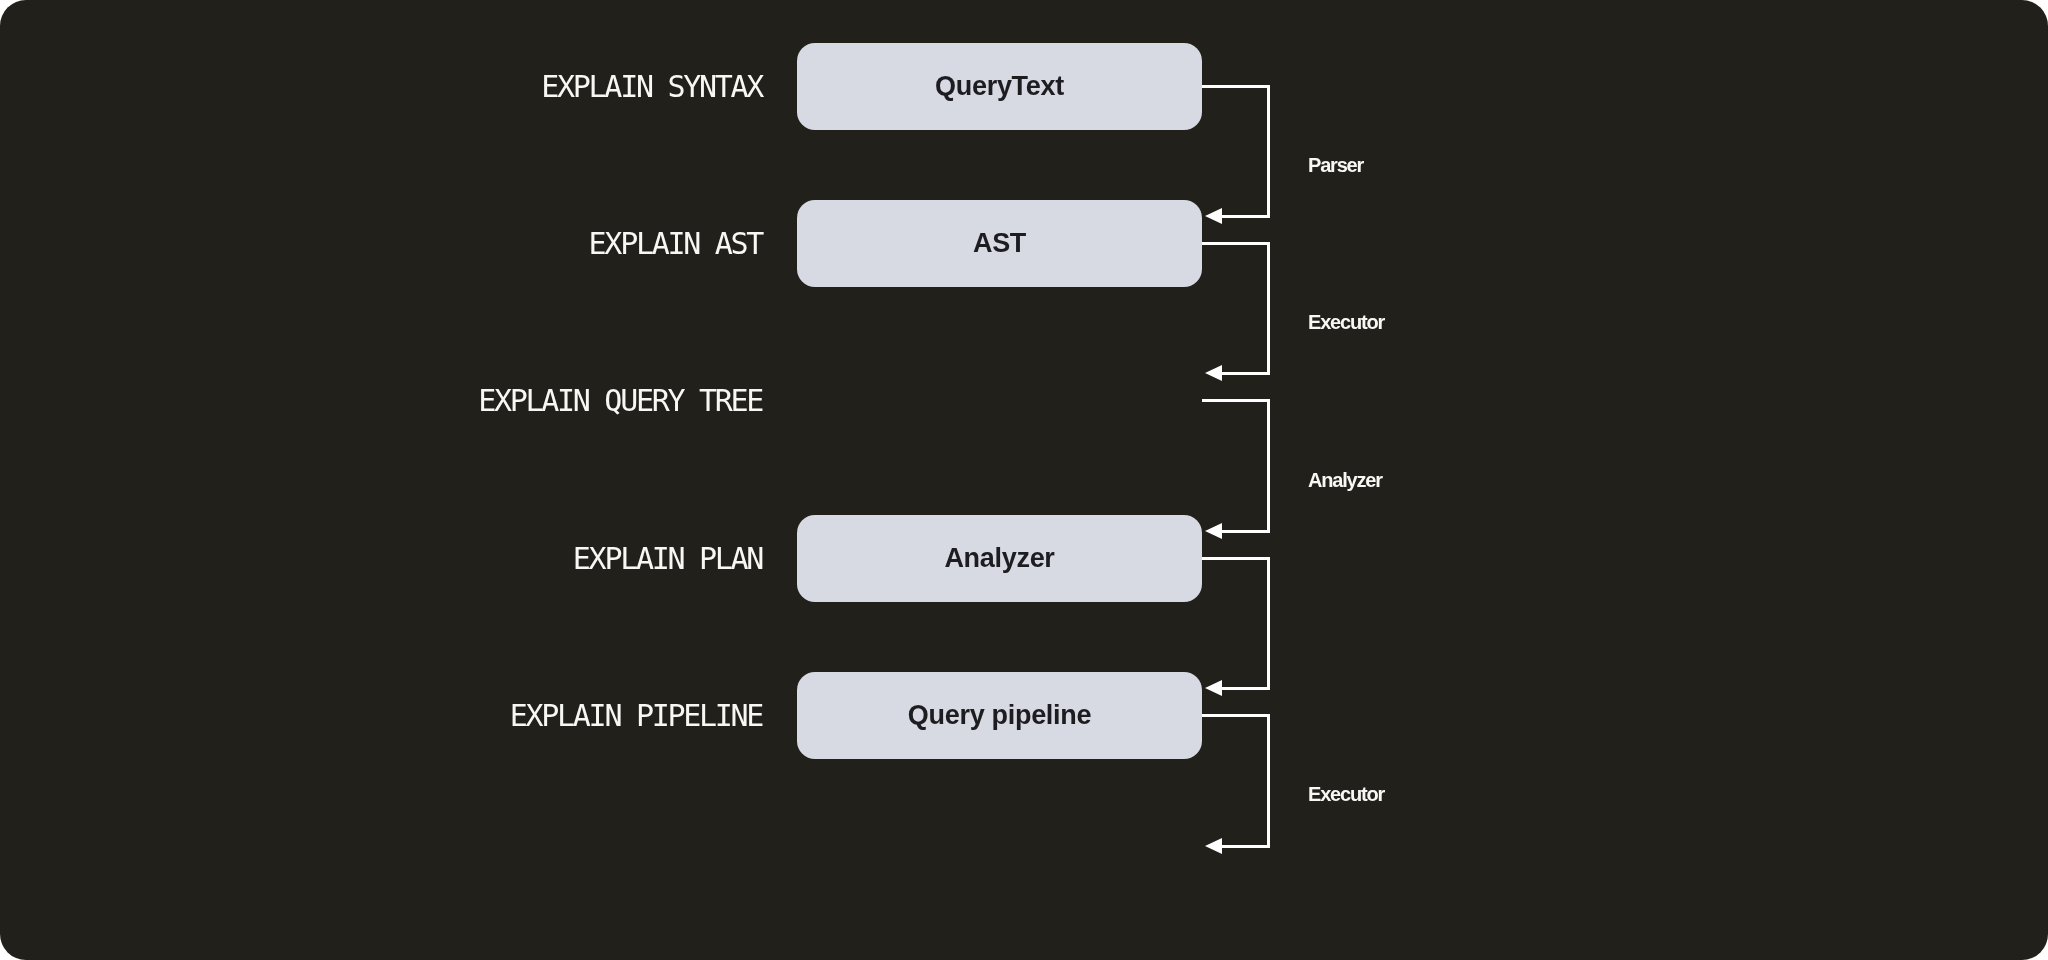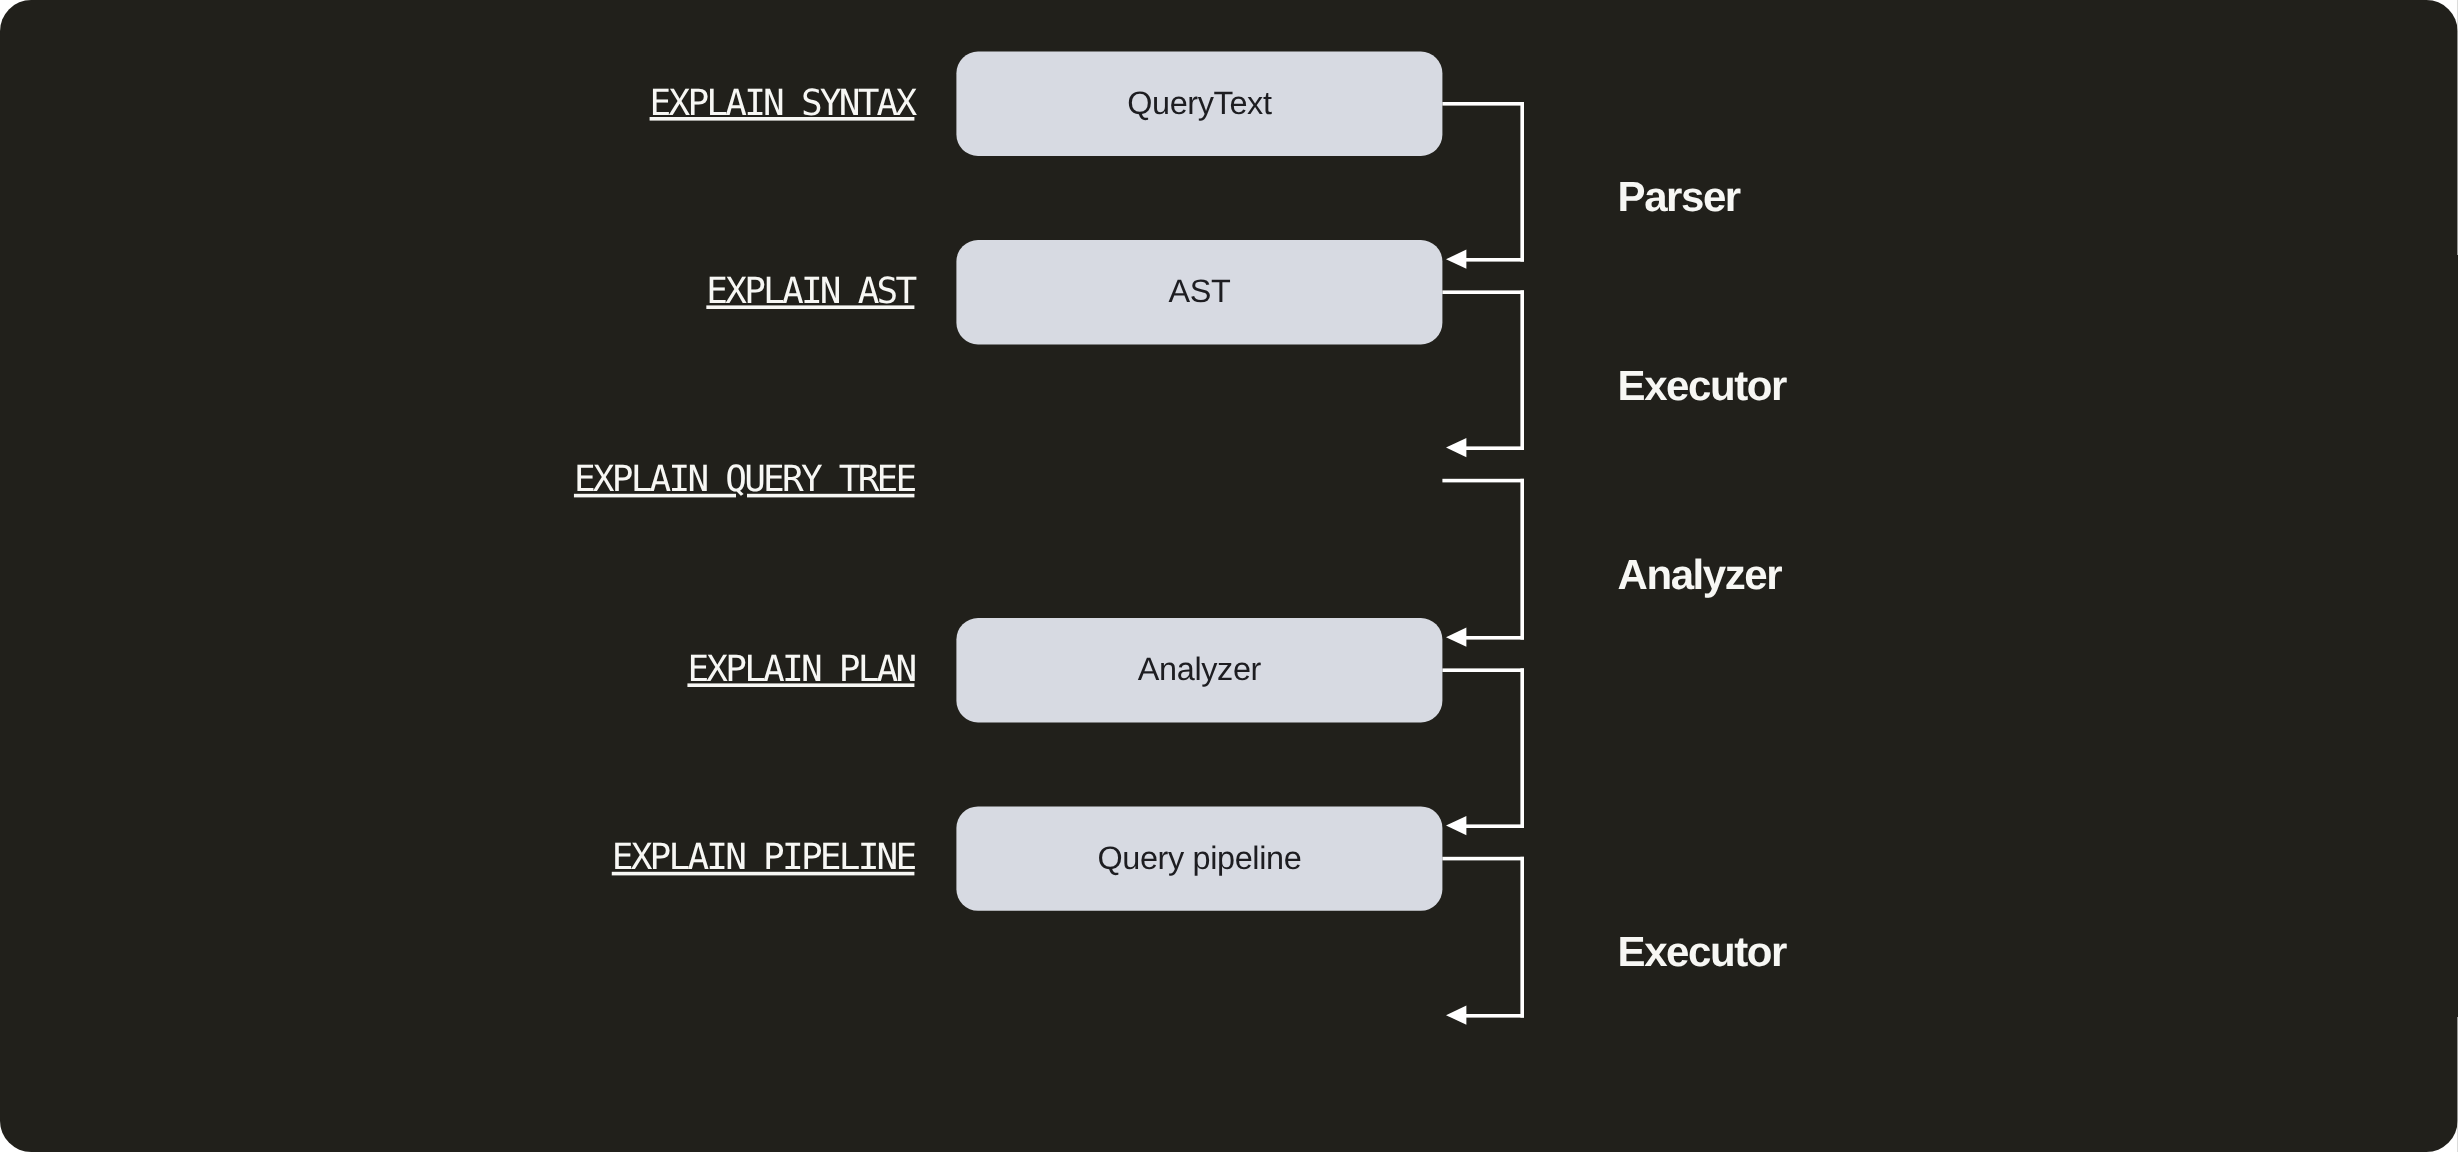--- a/index.html
+++ b/index.html
@@ -22,45 +22,44 @@
   .explain-label{
     position:absolute;
     right:1286px; 
     transform:translateY(-50%);
     white-space:nowrap;
     font-family:"DejaVu Sans Mono", monospace;
     font-size:30px;
     letter-spacing:-2.3px;
     font-weight:400;
     color:var(--label-text);
-    text-decoration:underline;
   }
   
   .box{
     position:absolute;
     left:797px;width:405px;height:87px;
     background:var(--box-fill);
     border-radius:18px;
     display:flex;align-items:center;justify-content:center;
   }
   .box-label{
     font-size:27px;
-    font-weight:normal;
+    font-weight:bold;
     letter-spacing:-0.3px;
     color:var(--box-text);
     white-space:nowrap;
     text-align:right;
   }
   
   .stage-label{
     position:absolute;
-    left:1348px;
+    left:1308px;
     transform:translateY(-50%);
     white-space:nowrap;
-    font-size:35px;
+    font-size:20px;
     font-weight:bold;
     letter-spacing:-1.2px;
     color:var(--label-text);
   }
   
   .hline,.vline{position:absolute;background:var(--line);}
   .hline{height:3px;}
   .vline{width:3px;}
   .arrow{
     position:absolute;

